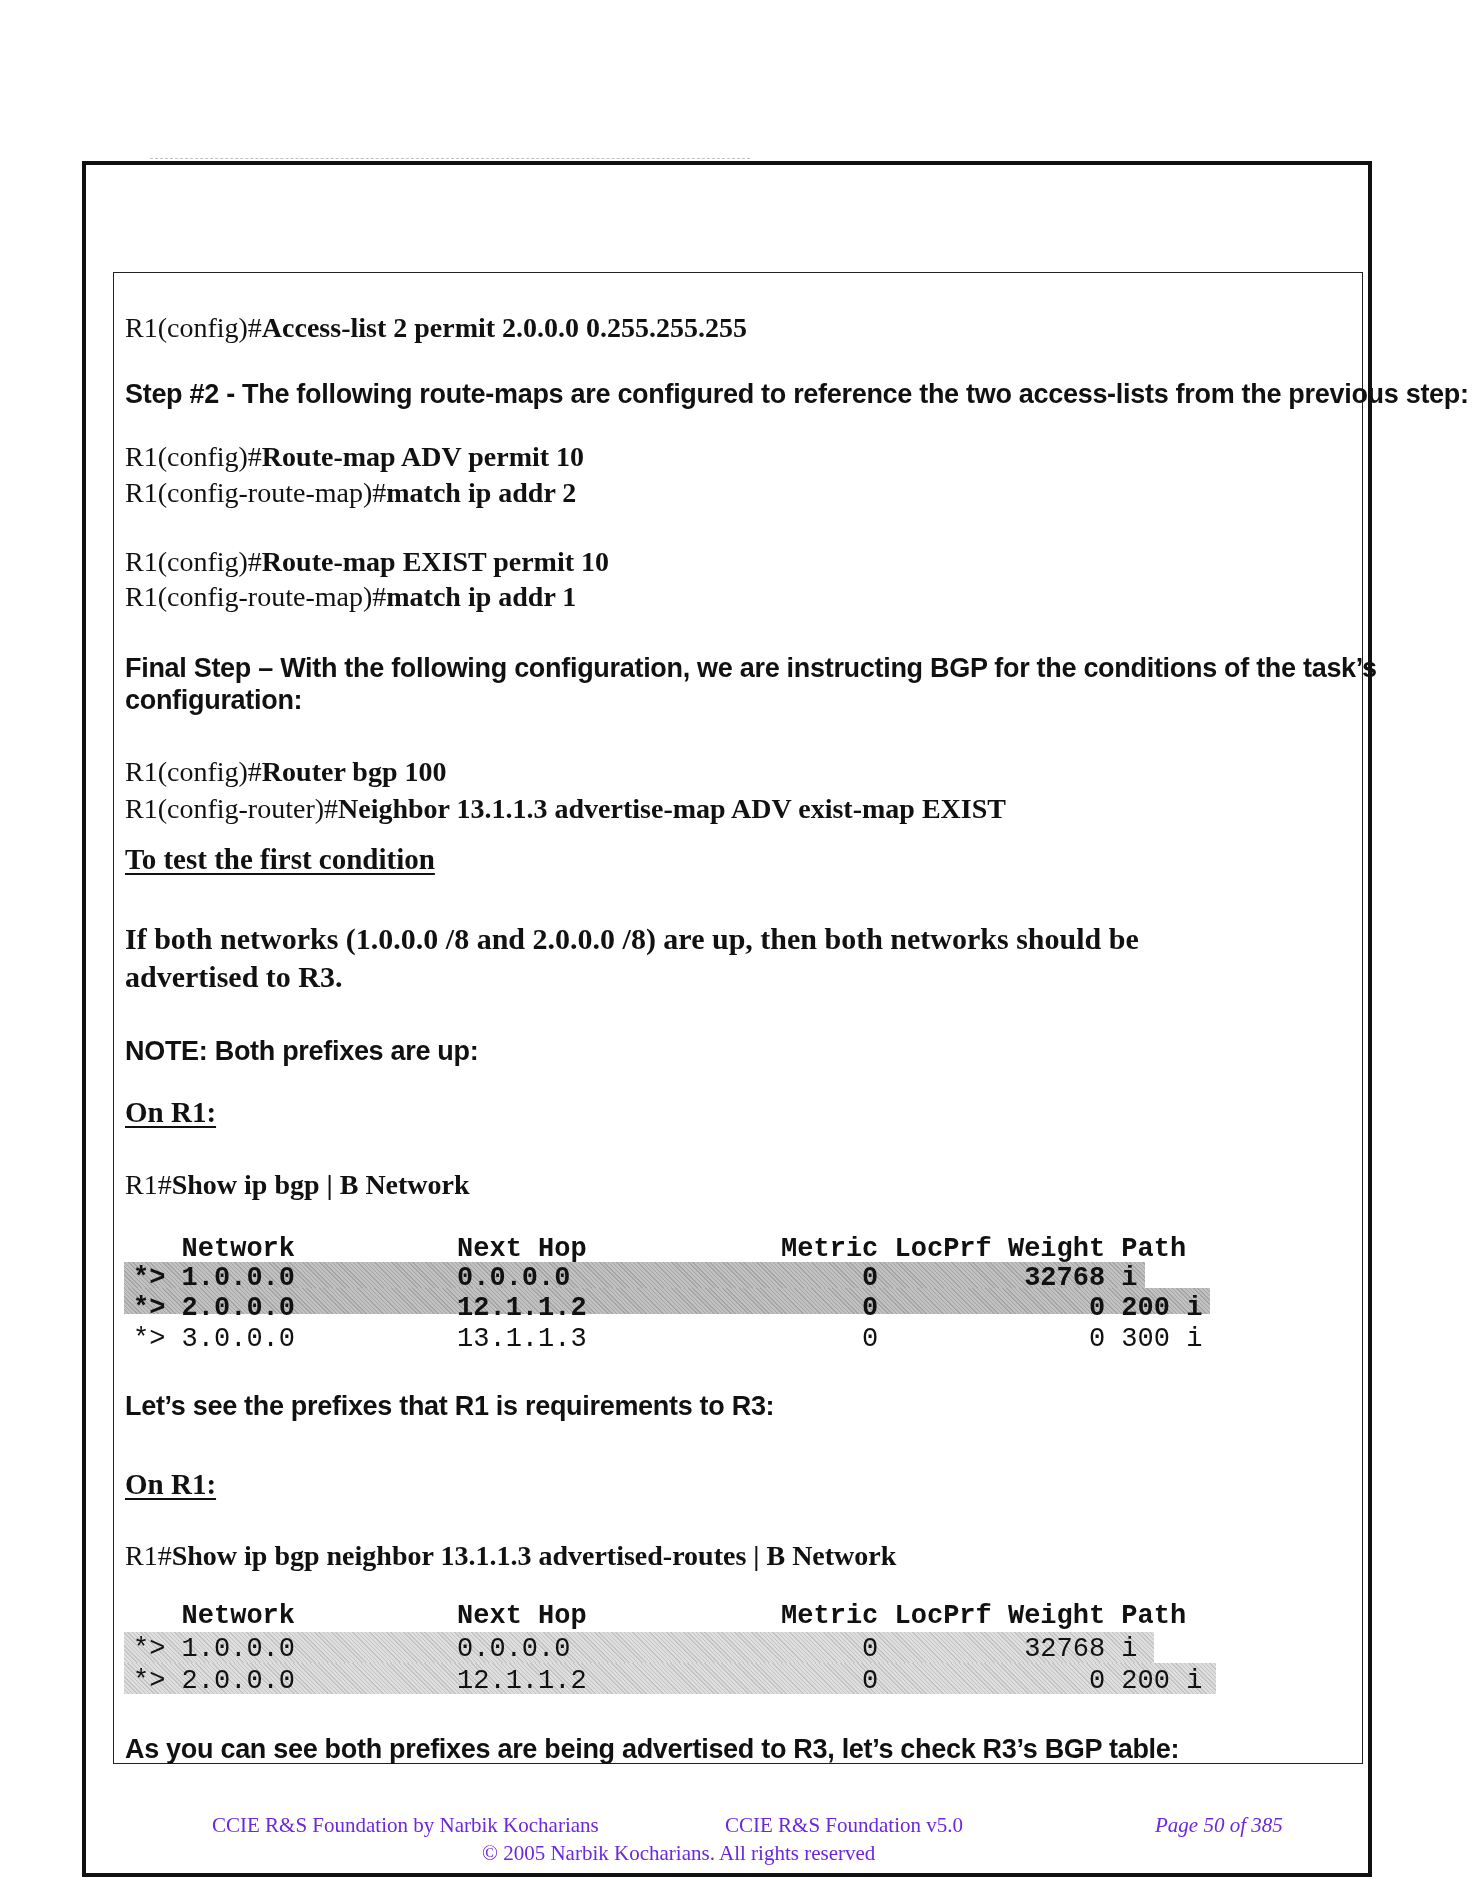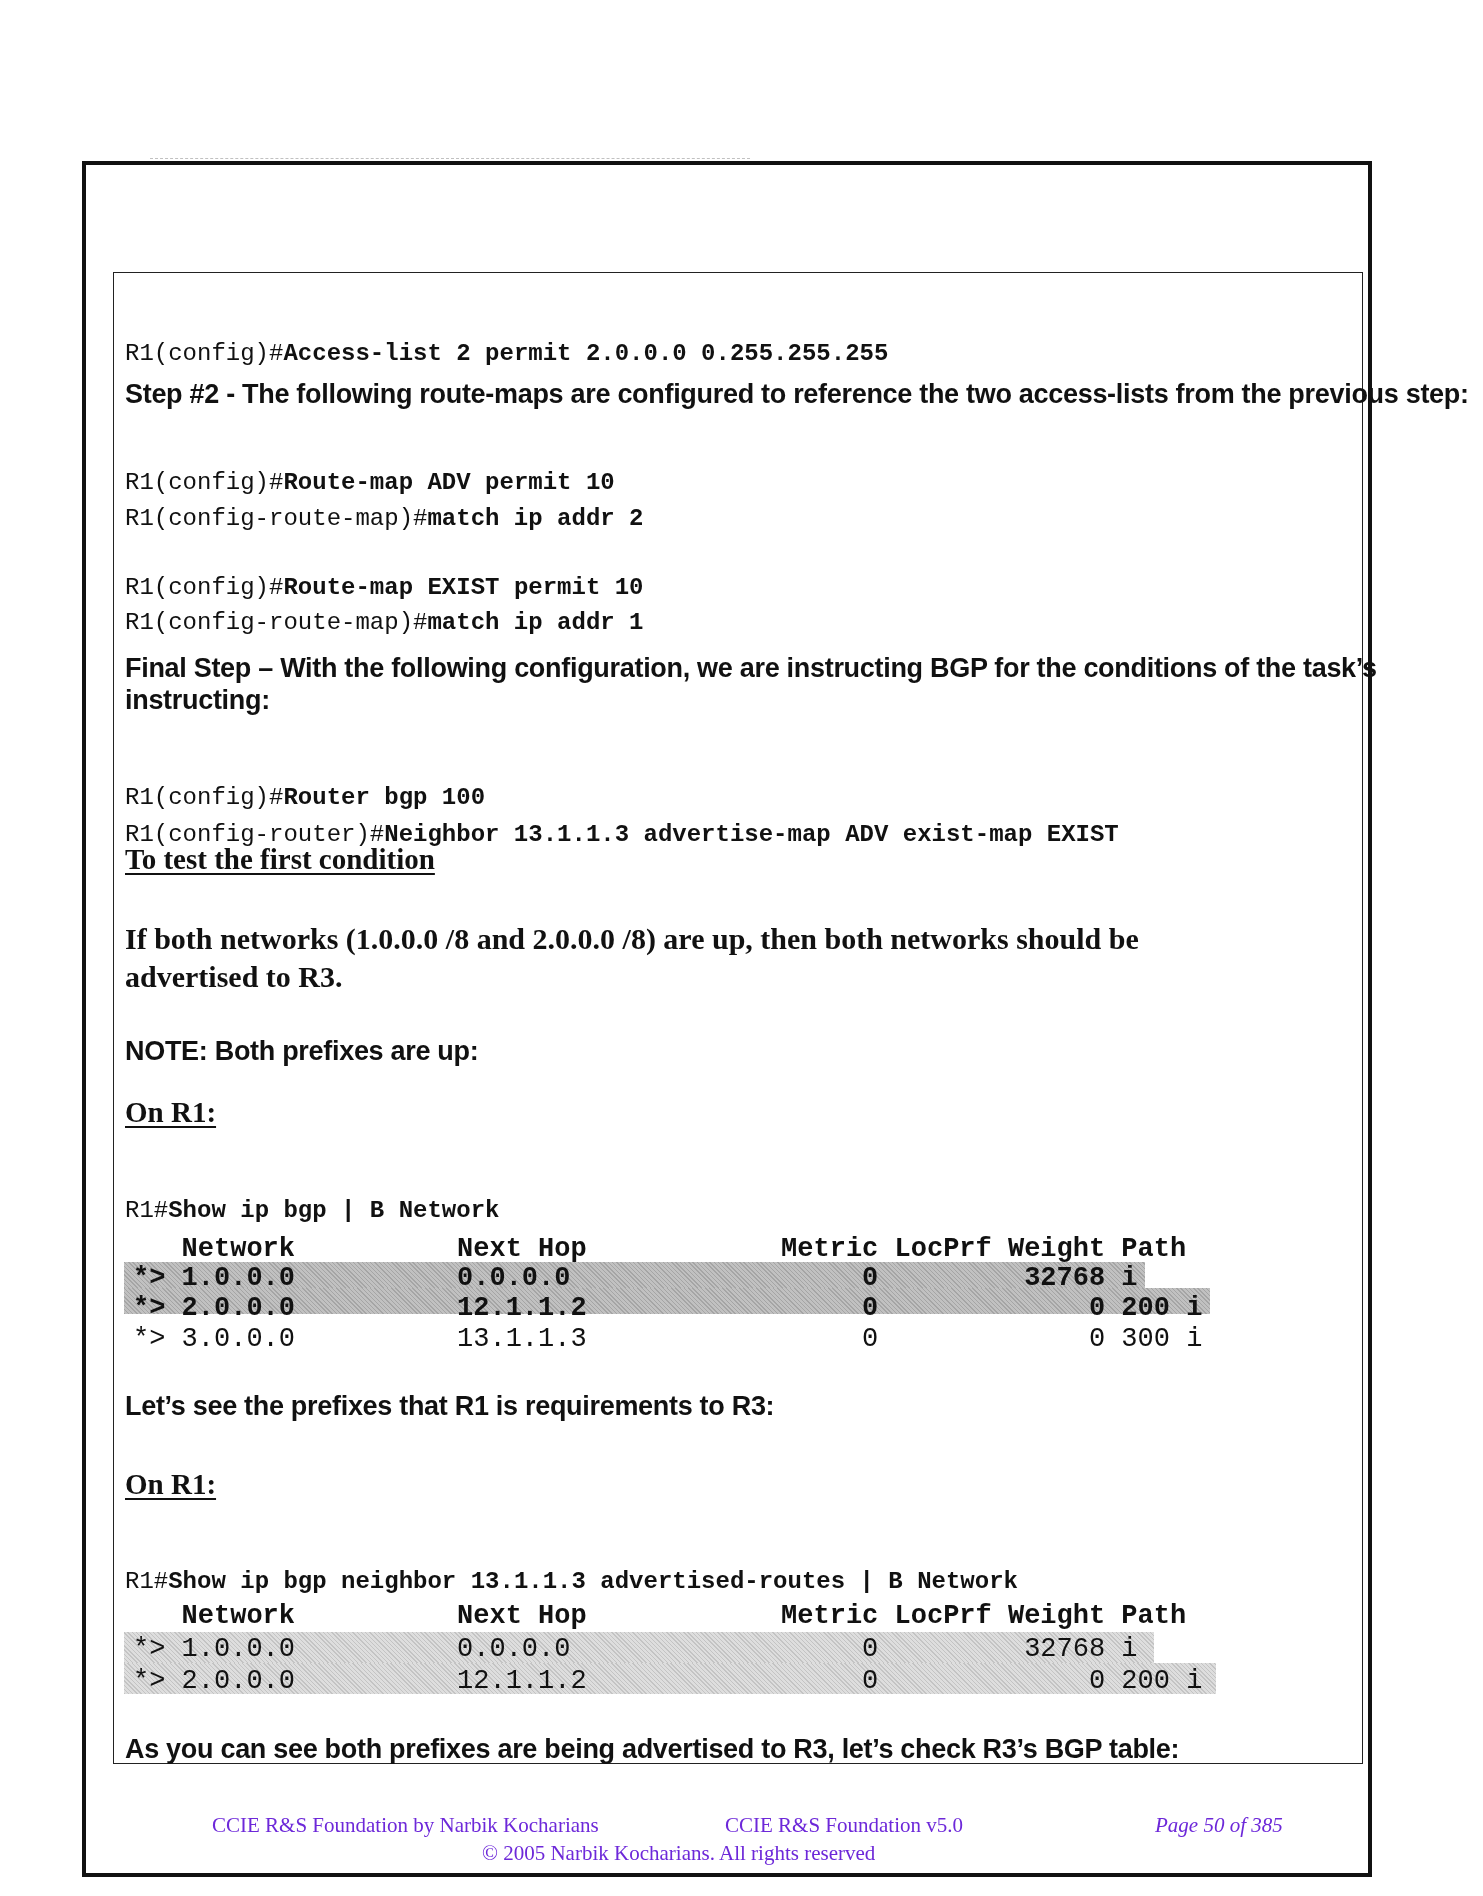--- a/index.html
+++ b/index.html
@@ -1,21 +1,21 @@
 <!DOCTYPE html>
 <html><head>
 <meta charset="utf-8">
 <style>
   html, body { margin:0; padding:0; background:#ffffff; }
   body { width:1483px; height:1896px; position:relative; overflow:hidden; color:#111; }
   .outer { position:absolute; left:82px; top:161px; width:1290px; height:1716px; border:4px solid #111; box-sizing:border-box; }
   .inner { position:absolute; left:113px; top:272px; width:1250px; height:1492px; border:1.5px solid #222; box-sizing:border-box; }
   .scanline { position:absolute; left:150px; top:158px; width:600px; height:1px; border-top:1px dashed #999; opacity:.6; }
   .ln { position:absolute; left:125px; white-space:pre; line-height:1; }
-  .mono { font-family:Liberation Mono, monospace; font-size:24px;margin-top:28px; }
+  .mono { font-family:Liberation Serif, serif; font-size:28px; }
   .mono b { font-weight:bold; }
   .calibri { font-family:"Liberation Sans","DejaVu Sans",sans-serif; font-size:27px; font-weight:bold; letter-spacing:-0.3px; }
   .serifh { font-family:"Liberation Serif","DejaVu Serif",serif; font-weight:bold; }
   .h-under { font-size:29px; text-decoration:underline; text-decoration-thickness:2px; text-underline-offset:4px; }
   .h-big { font-size:30px; }
   .tbl { position:absolute; left:125px; font-family:"Liberation Mono","DejaVu Sans Mono",monospace; font-size:27px; white-space:pre; line-height:1; }
   .row { position:absolute; left:8px; white-space:pre; }
   .hdr { font-weight:bold; }
   .hl { position:absolute; background:
           repeating-linear-gradient(45deg, rgba(120,120,120,.35) 0 1px, rgba(200,200,200,.35) 1px 3px),
@@ -37,21 +37,21 @@
 
 <div class="ln calibri" style="top:381px">Step #2 - The following route-maps are configured to reference the two access-lists from the previous step:</div>
 
 <div class="ln mono" style="top:443px"><span>R1(config)#</span><b>Route-map ADV permit 10</b></div>
 <div class="ln mono" style="top:479px"><span>R1(config-route-map)#</span><b>match ip addr 2</b></div>
 
 <div class="ln mono" style="top:548px"><span>R1(config)#</span><b>Route-map EXIST permit 10</b></div>
 <div class="ln mono" style="top:583px"><span>R1(config-route-map)#</span><b>match ip addr 1</b></div>
 
 <div class="ln calibri" style="top:655px">Final Step – With the following configuration, we are instructing BGP for the conditions of the task’s</div>
-<div class="ln calibri" style="top:687px">instructing:</div>
+<div class="ln calibri" style="top:687px">configuration:</div>
 
 <div class="ln mono" style="top:758px"><span>R1(config)#</span><b>Router bgp 100</b></div>
 <div class="ln mono" style="top:795px"><span>R1(config-router)#</span><b>Neighbor 13.1.1.3 advertise-map ADV exist-map EXIST</b></div>
 
 <div class="ln serifh h-under" style="top:845px">To test the first condition</div>
 
 <div class="ln serifh h-big" style="top:924px">If both networks (1.0.0.0 /8 and 2.0.0.0 /8) are up, then both networks should be</div>
 <div class="ln serifh h-big" style="top:962px">advertised to R3.</div>
 
 <div class="ln calibri" style="top:1038px">NOTE: Both prefixes are up:</div>

